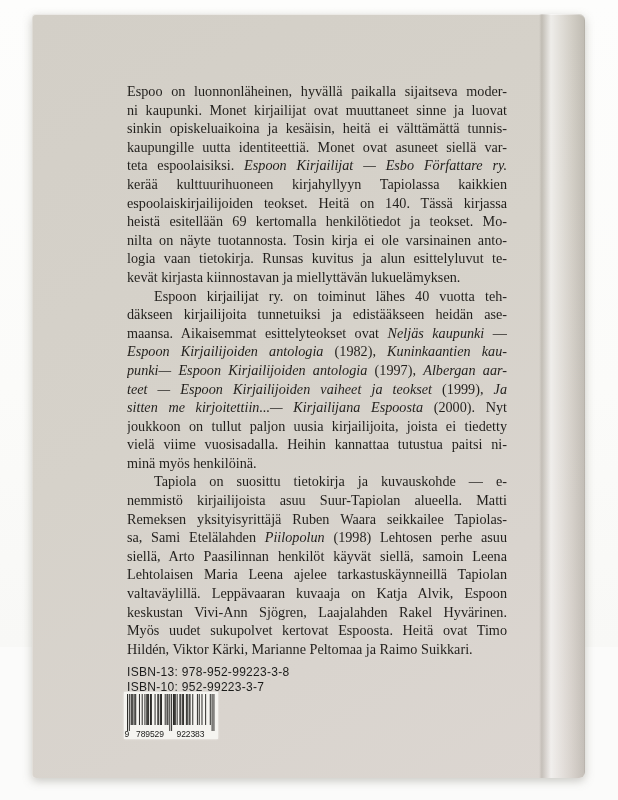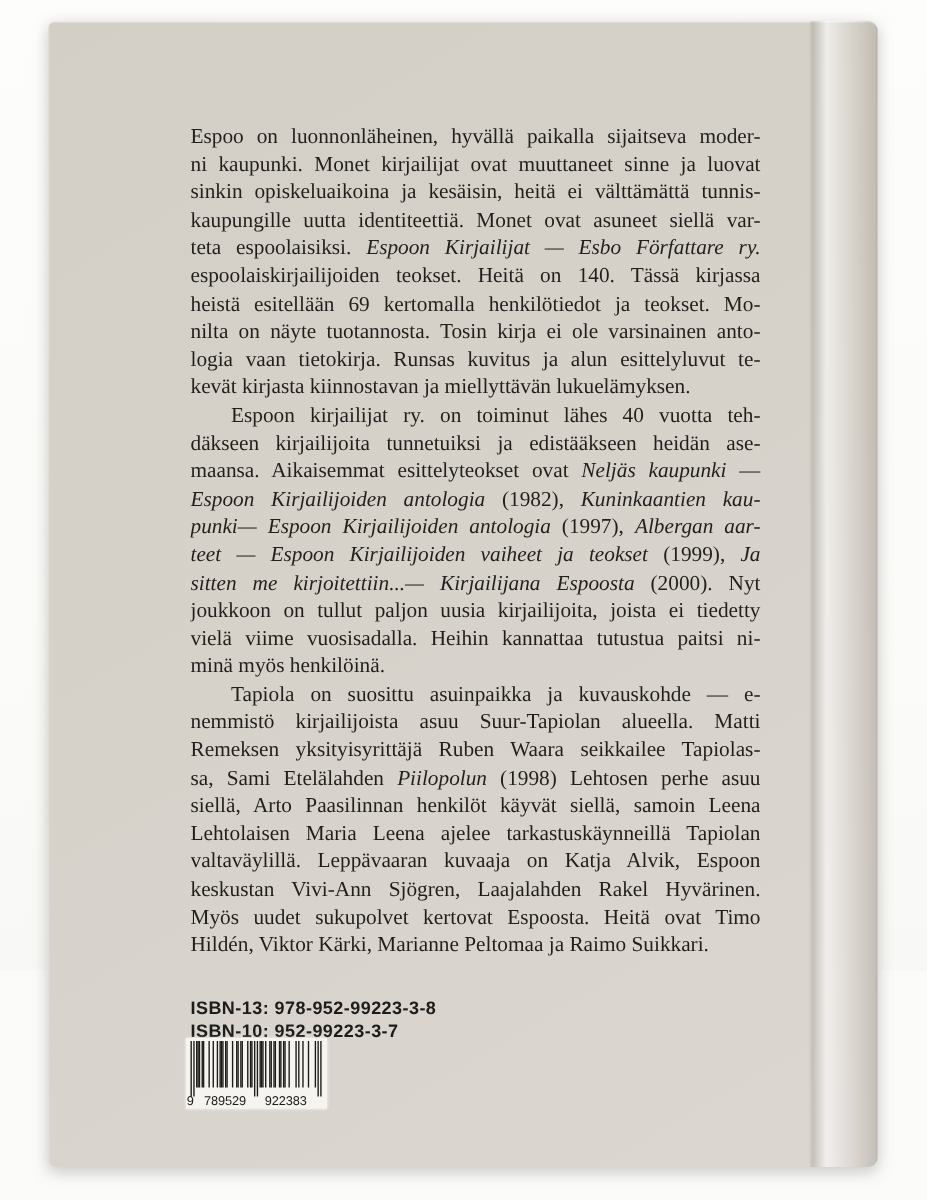--- a/index.html
+++ b/index.html
@@ -39,21 +39,21 @@
   .line{
     text-align:justify;text-align-last:justify;
     height:18.6px;overflow:hidden;white-space:normal;
   }
   .line.last{text-align-last:left;}
   .line.indent{text-indent:27px;}
   .line i{}
   .isbn{
     position:absolute;left:95px;top:651px;
     font-family:"Liberation Sans","DejaVu Sans",sans-serif;
-    font-size:12px;line-height:14.5px;letter-spacing:0.3px;color:#1c1c1b;font-weight:bold;
+    font-size:12px;line-height:14.5px;letter-spacing:0.3px;color:#1c1c1b;
   }
   .barcode{
     position:absolute;left:92px;top:678px;width:94px;height:47px;
     background:#f5f4f0;
     box-shadow:0 0 2px rgba(255,255,255,0.8);
   }
   .barcode svg{display:block;}
   .bc-digits{
     font-family:"Liberation Sans","DejaVu Sans",sans-serif;
     font-size:8.5px;fill:#1b1b19;
@@ -66,40 +66,41 @@
   <div class="book">
     <div class="spine"></div>
 
     <div class="blurb">
         <div class="para">
           <div class="line"><span>Espoo on luonnonläheinen, hyvällä paikalla sijaitseva moder-</span></div>
           <div class="line"><span>ni kaupunki. Monet kirjailijat ovat muuttaneet sinne ja luovat</span></div>
           <div class="line"><span>sinkin opiskeluaikoina ja kesäisin, heitä ei välttämättä tunnis-</span></div>
           <div class="line"><span>kaupungille uutta identiteettiä. Monet ovat asuneet siellä var-</span></div>
           <div class="line"><span>teta espoolaisiksi. </span><i>Espoon Kirjailijat — Esbo Författare ry.</i><span></span></div>
+          <div class="line"><span>kerää kulttuurihuoneen kirjahyllyyn Tapiolassa kaikkien</span></div>
           <div class="line"><span>espoolaiskirjailijoiden teokset. Heitä on 140. Tässä kirjassa</span></div>
           <div class="line"><span>heistä esitellään 69 kertomalla henkilötiedot ja teokset. Mo-</span></div>
           <div class="line"><span>nilta on näyte tuotannosta. Tosin kirja ei ole varsinainen anto-</span></div>
           <div class="line"><span>logia vaan tietokirja. Runsas kuvitus ja alun esittelyluvut te-</span></div>
           <div class="line last"><span>kevät kirjasta kiinnostavan ja miellyttävän lukuelämyksen.</span></div>
         </div>
         <div class="para">
           <div class="line indent"><span>Espoon kirjailijat ry. on toiminut lähes 40 vuotta teh-</span></div>
           <div class="line"><span>däkseen kirjailijoita tunnetuiksi ja edistääkseen heidän ase-</span></div>
           <div class="line"><span>maansa. Aikaisemmat esittelyteokset ovat </span><i>Neljäs kaupunki</i><span> —</span></div>
           <div class="line"><span></span><i>Espoon Kirjailijoiden antologia</i><span> (1982), </span><i>Kuninkaantien kau-</i><span></span></div>
           <div class="line"><span></span><i>punki— Espoon Kirjailijoiden antologia</i><span> (1997), </span><i>Albergan aar-</i><span></span></div>
           <div class="line"><span></span><i>teet — Espoon Kirjailijoiden vaiheet ja teokset</i><span> (1999), </span><i>Ja</i><span></span></div>
           <div class="line"><span></span><i>sitten me kirjoitettiin...— Kirjailijana Espoosta</i><span> (2000). Nyt</span></div>
           <div class="line"><span>joukkoon on tullut paljon uusia kirjailijoita, joista ei tiedetty</span></div>
           <div class="line"><span>vielä viime vuosisadalla. Heihin kannattaa tutustua paitsi ni-</span></div>
           <div class="line last"><span>minä myös henkilöinä.</span></div>
         </div>
         <div class="para">
-          <div class="line indent"><span>Tapiola on suosittu asuinpaikka ja kuvauskohde — e-</span></div>
+          <div class="line indent"><span>Tapiola on suosittu tietokirja ja kuvauskohde — e-</span></div>
           <div class="line"><span>nemmistö kirjailijoista asuu Suur-Tapiolan alueella. Matti</span></div>
           <div class="line"><span>Remeksen yksityisyrittäjä Ruben Waara seikkailee Tapiolas-</span></div>
           <div class="line"><span>sa, Sami Etelälahden </span><i>Piilopolun</i><span> (1998) Lehtosen perhe asuu</span></div>
           <div class="line"><span>siellä, Arto Paasilinnan henkilöt käyvät siellä, samoin Leena</span></div>
           <div class="line"><span>Lehtolaisen Maria Leena ajelee tarkastuskäynneillä Tapiolan</span></div>
           <div class="line"><span>valtaväylillä. Leppävaaran kuvaaja on Katja Alvik, Espoon</span></div>
           <div class="line"><span>keskustan Vivi-Ann Sjögren, Laajalahden Rakel Hyvärinen.</span></div>
           <div class="line"><span>Myös uudet sukupolvet kertovat Espoosta. Heitä ovat Timo</span></div>
           <div class="line last"><span>Hildén, Viktor Kärki, Marianne Peltomaa ja Raimo Suikkari.</span></div>
         </div>

